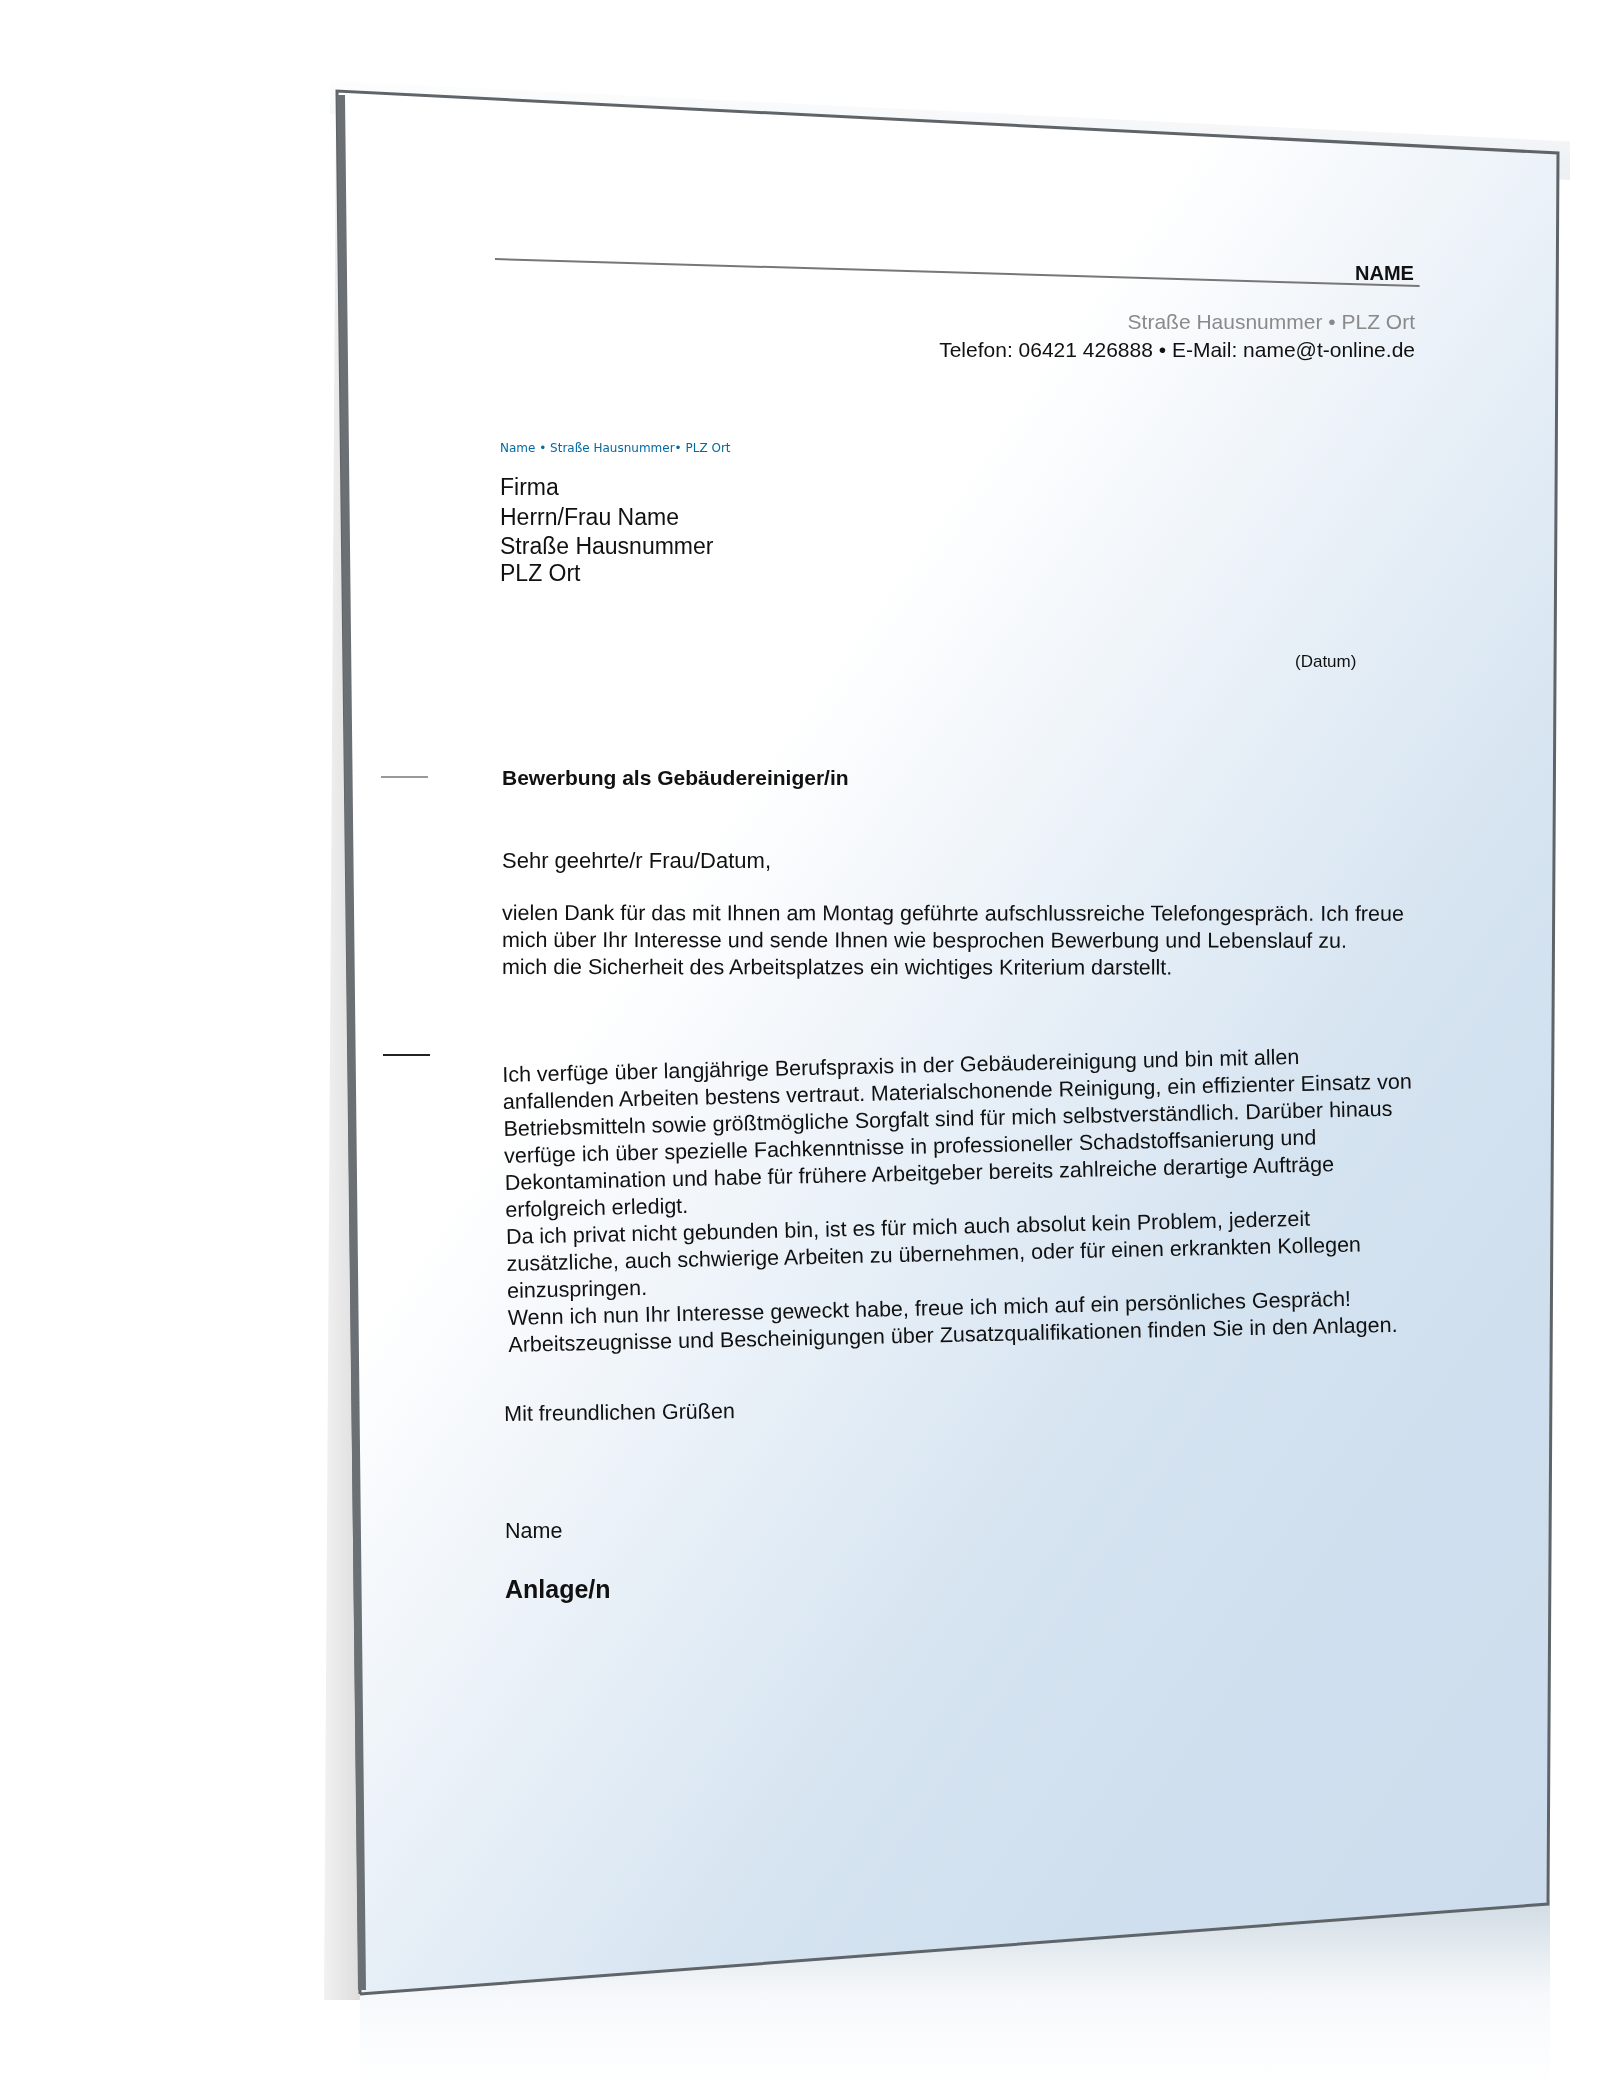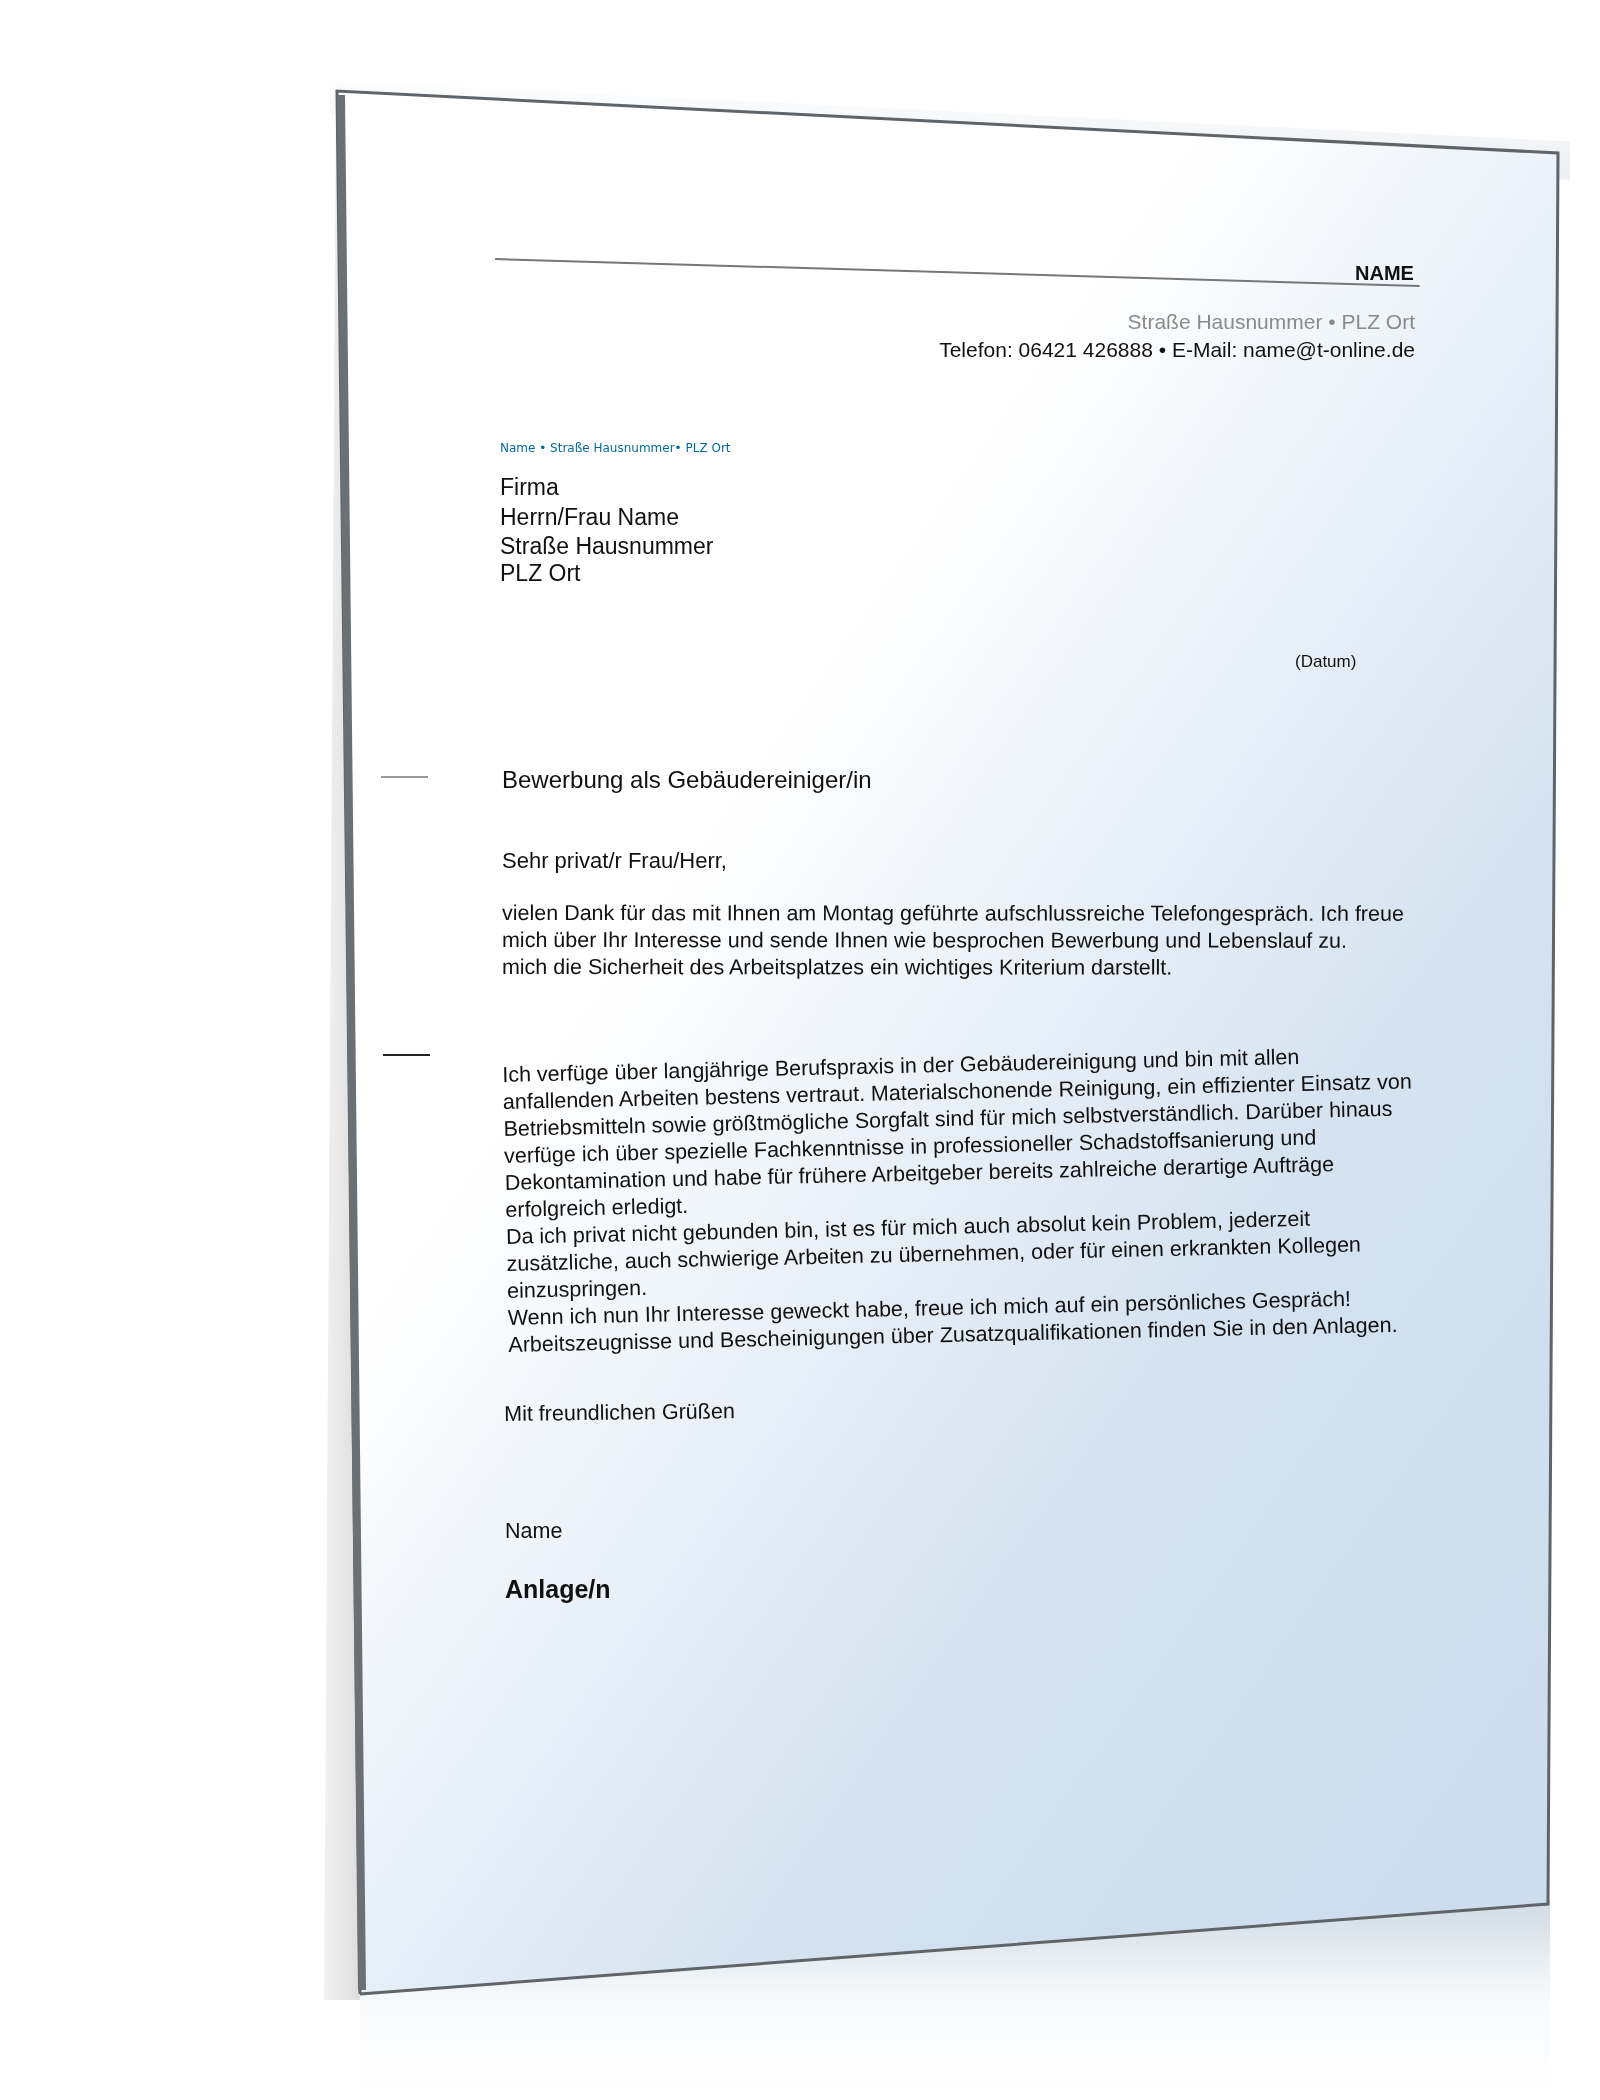--- a/index.html
+++ b/index.html
@@ -19,21 +19,21 @@
   .page-border{position:absolute;left:0;top:0;width:1600px;height:2100px;pointer-events:none;}
   .t{position:absolute;white-space:nowrap;}
   .rule{position:absolute;left:495px;top:258px;width:925px;height:2px;background:#777;transform-origin:0 0;transform:rotate(1.68deg);}
   .name-head{left:1355px;top:262px;font-size:20px;font-weight:bold;}
   .addr-head{right:185px;top:310px;font-size:21px;font-weight:normal;color:#8a8a8a;}
   .contact-head{right:185px;top:338px;font-size:21px;}
   .sender-small{left:500px;top:441px;font-size:12px;color:#0369a1;font-family:"DejaVu Sans",sans-serif;}
   .recip{left:500px;font-size:23px;line-height:28px;}
   .datum{left:1295px;top:652px;font-size:17px;}
   .mark{position:absolute;height:2px;}
-  .subject{left:502px;top:766px;font-size:24px;font-weight:normal;}
+  .subject{left:502px;top:766px;font-size:21px;font-weight:bold;}
   .greet{left:502px;top:848px;font-size:22px;}
   .para{position:absolute;left:502px;font-size:21.5px;line-height:27px;transform-origin:0 0;}
   .para div{white-space:nowrap;}
   .closing{left:504px;top:1402px;font-size:21.5px;transform:rotate(-0.7deg);transform-origin:0 0;}
   .sign-name{left:505px;top:1519px;font-size:21.5px;}
   .anlage{left:505px;top:1575px;font-size:25px;font-weight:bold;}
 </style>
 </head>
 <body>
 
@@ -60,21 +60,21 @@
 <div class="t recip" style="top:503px">Herrn/Frau Name</div>
 <div class="t recip" style="top:532px">Straße Hausnummer</div>
 <div class="t recip" style="top:559px">PLZ Ort</div>
 
 <div class="t datum">(Datum)</div>
 
 <div class="mark" style="left:381px;top:776px;width:47px;background:#999;"></div>
 <div class="mark" style="left:383px;top:1054px;width:47px;background:#222;"></div>
 
 <div class="t subject">Bewerbung als Gebäudereiniger/in</div>
-<div class="t greet">Sehr privat/r Frau/Herr,</div>
+<div class="t greet">Sehr geehrte/r Frau/Datum,</div>
 
 <div class="para" style="top:900px;transform:rotate(0.05deg);">
   <div>vielen Dank für das mit Ihnen am Montag geführte aufschlussreiche Telefongespräch. Ich freue</div>
   <div>mich über Ihr Interesse und sende Ihnen wie besprochen Bewerbung und Lebenslauf zu.</div>
   <div>mich die Sicherheit des Arbeitsplatzes ein wichtiges Kriterium darstellt.</div>
 </div>
 
 <div class="para" style="top:1062px;transform:rotate(-1.3deg);">
   <div>Ich verfüge über langjährige Berufspraxis in der Gebäudereinigung und bin mit allen</div>
   <div>anfallenden Arbeiten bestens vertraut. Materialschonende Reinigung, ein effizienter Einsatz von</div>

